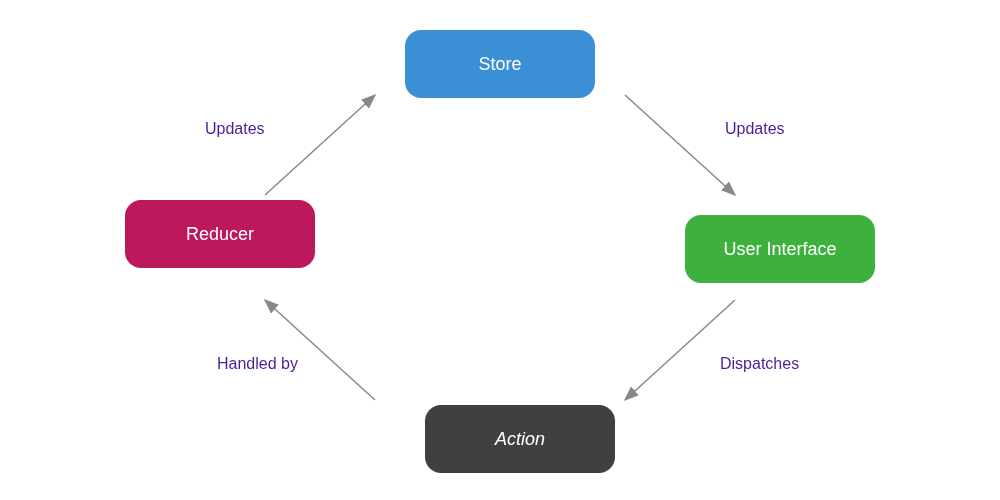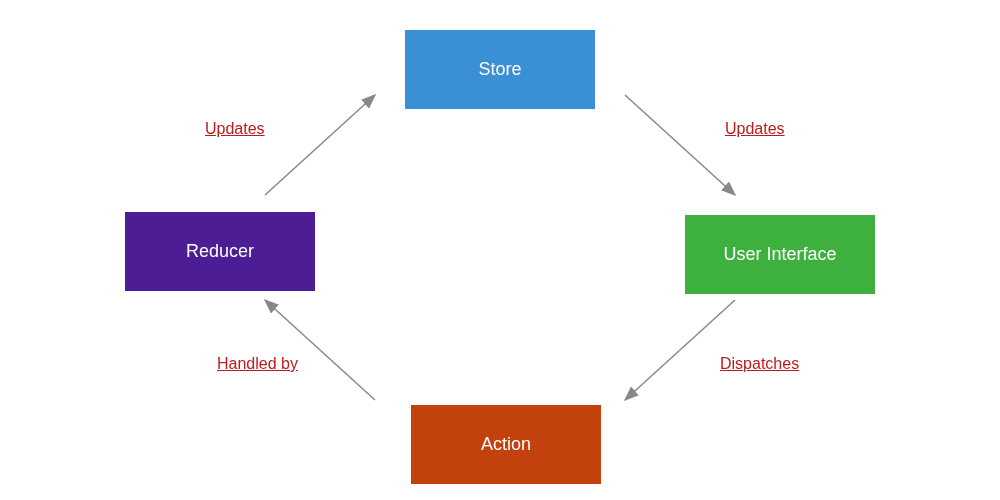--- a/index.html
+++ b/index.html
@@ -12,30 +12,29 @@
       overflow: hidden;
     }
     .node {
       position: absolute;
       color: #ffffff;
       font-size: 18px;
       font-weight: 500;
       display: flex;
       align-items: center;
       justify-content: center;
-      border-radius: 0;
+      border-radius: 16px;
       width: 190px;
-      height: 79px;
+      height: 68px;
     }
     .label {
       position: absolute;
-      color: #b91c1c;
+      color: #4c1d95;
       font-size: 16px;
       font-weight: 400;
-      text-decoration: underline;
     }
     svg.arrows {
       position: absolute;
       top: 0;
       left: 0;
       width: 1000px;
       height: 500px;
       pointer-events: none;
     }
   </style>
@@ -59,25 +58,25 @@
 </svg>
 
 <div class="node" style="left:405px; top:30px; background:#3b8fd4;">
   <span>Store</span>
 </div>
 
 <div class="node" style="left:685px; top:215px; background:#3eb03e;">
   <span>User Interface</span>
 </div>
 
-<div class="node" style="left:411px; top:405px; background:#c2410c;">
+<div class="node" style="left:425px; top:405px; background:#404040;font-style:italic;">
   <span>Action</span>
 </div>
 
-<div class="node" style="left:125px; top:212px; background:#4c1d95;">
+<div class="node" style="left:125px; top:200px; background:#be185d;">
   <span>Reducer</span>
 </div>
 
 <div class="label" style="left:725px; top:120px;">Updates</div>
 
 <div class="label" style="left:720px; top:355px;text-align:right;">Dispatches</div>
 
 <div class="label" style="left:185px; top:355px;margin-left:32px;">Handled by</div>
 
 <div class="label" style="left:205px; top:120px;">Updates</div>

